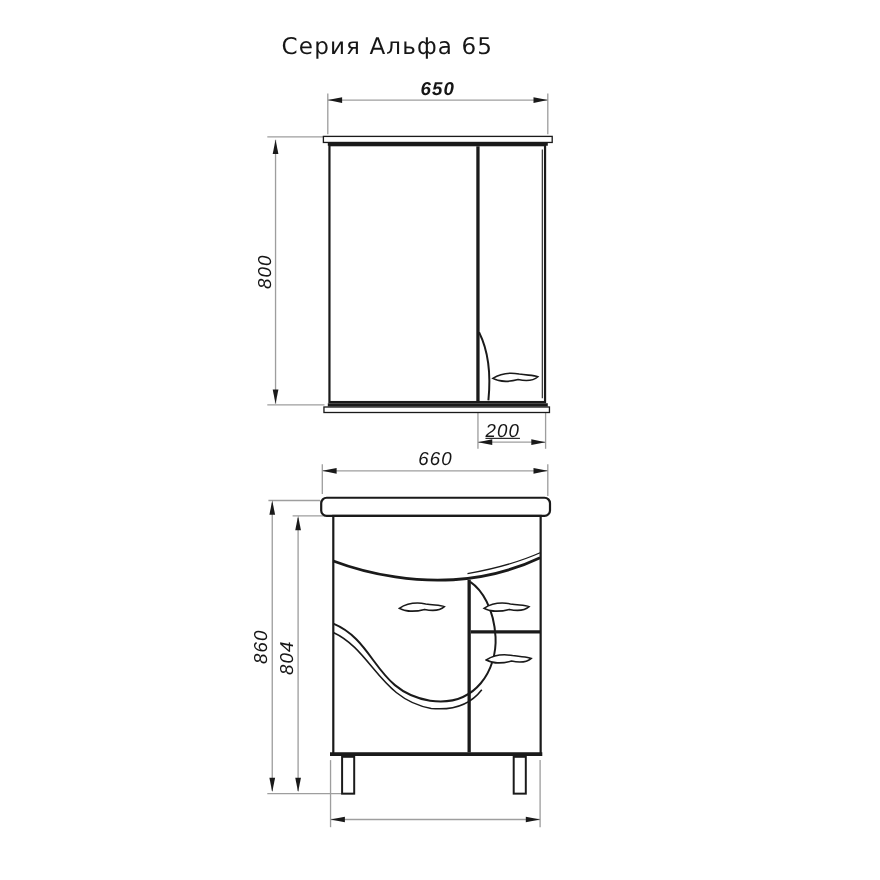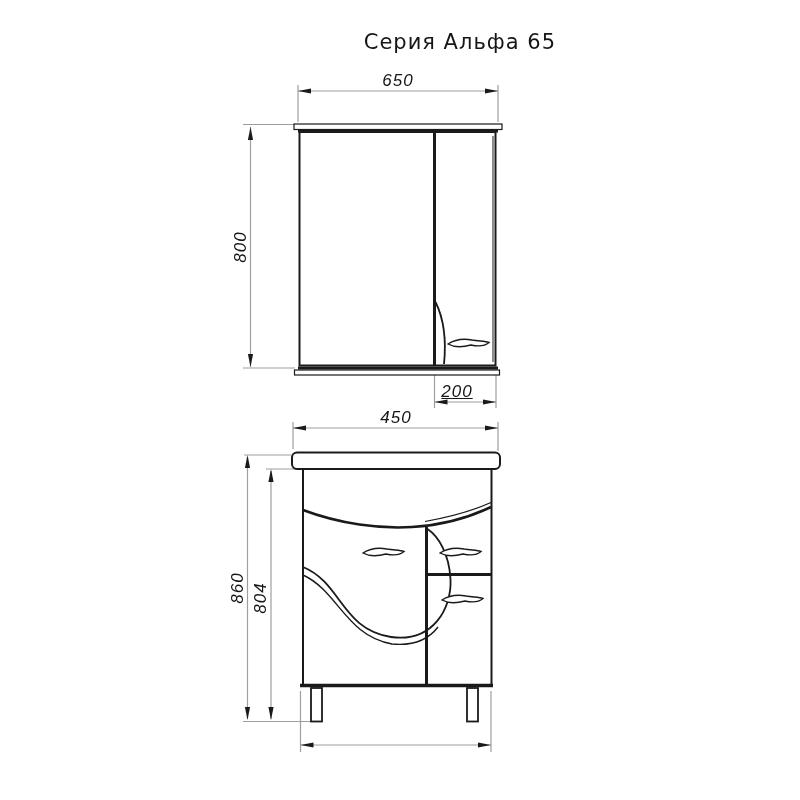--- a/index.html
+++ b/index.html
@@ -1,21 +1,21 @@
 <!DOCTYPE html>
 <html><head>
 <meta charset="utf-8">
 <style>
   html,body{margin:0;padding:0;background:#fff;}
   #stage{
     position:relative;width:800px;height:800px;background:#fff;overflow:hidden;
     font-family:"Liberation Sans",sans-serif;
   }
   #title{
-    position:absolute;left:256px;top:30px;width:300px;text-align:right;
+    position:absolute;left:256px;top:30px;width:300px;text-align:left;
     font-size:21px;color:#161616;letter-spacing:1px;
     font-family:"DejaVu Sans",sans-serif;
   }
   svg{position:absolute;left:0;top:0;}
   .dim-label{
     position:absolute;color:#161616;text-align:center;
     font:italic 17px "Liberation Sans",sans-serif;letter-spacing:1px;
   }
   .rot{width:50px;height:20px;line-height:20px;transform:rotate(-90deg);}
 </style>
@@ -101,20 +101,20 @@
       <path d="M303,575 C338,591 346,636 392,644 C412,646 428,640 438,627" stroke-width="1.4"></path>
       <use href="#handle" x="363" y="546" stroke-width="1.4" fill="#fff"></use>
       <use href="#handle" x="440" y="546" stroke-width="1.4" fill="#fff"></use>
       <use href="#handle" x="442" y="593" stroke-width="1.4" fill="#fff"></use>
       <line x1="300" y1="685.5" x2="493" y2="685.5" stroke-width="3.5"></line>
       <rect x="311" y="688" width="11" height="33.5" stroke-width="1.8" fill="#fff"></rect>
       <rect x="467" y="688" width="11" height="33.5" stroke-width="1.8" fill="#fff"></rect>
     </g>
   </svg>
 
-  <div class="dim-label" style="left:298px;top:71px;width:200px;">650</div>
+  <div class="dim-label" style="left:298px;top:71px;width:200px;font-weight:bold;">650</div>
   <div class="dim-label rot" style="left:216px;top:237px;">800</div>
   <div class="dim-label" style="left:434px;top:382px;width:46px;text-decoration:underline;">200</div>
-  <div class="dim-label" style="left:296px;top:408px;width:200px;">450</div>
+  <div class="dim-label" style="left:296px;top:408px;width:200px;">660</div>
   <div class="dim-label rot" style="left:213px;top:578px;">860</div>
   <div class="dim-label rot" style="left:236px;top:588px;">804</div>
 
 </div>
 
 </body></html>

